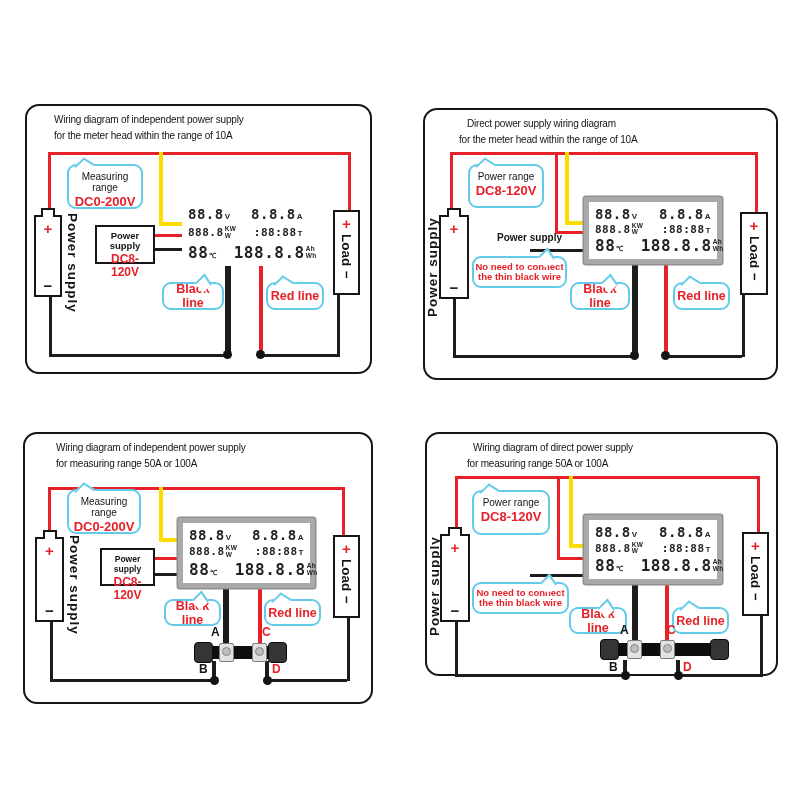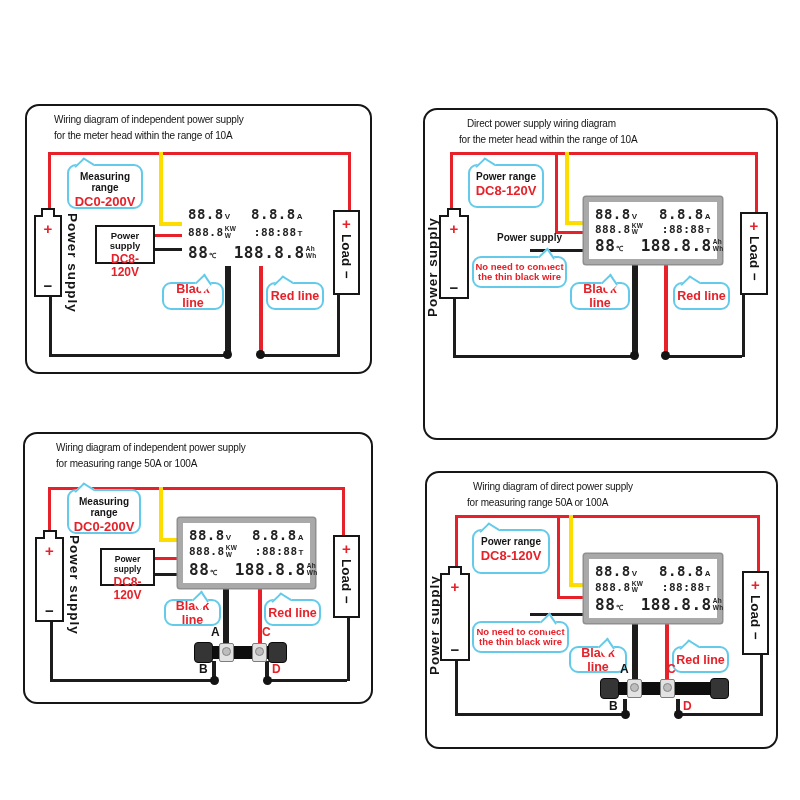--- a/index.html
+++ b/index.html
@@ -16,21 +16,21 @@
   .plus{position:absolute;top:4px;left:0;right:0;text-align:center;color:#e62129;font-weight:bold;font-size:15px;line-height:15px;}
   .minus{position:absolute;bottom:2px;left:0;right:0;text-align:center;color:#141414;font-weight:bold;font-size:15px;line-height:15px;}
   .vtext{position:absolute;writing-mode:vertical-rl;font-weight:bold;font-size:13.5px;color:#141414;letter-spacing:1px;white-space:nowrap;}
   .vtext.flip{transform:rotate(180deg);transform-origin:center;}
   .loadv{position:absolute;top:22px;left:0;right:0;display:flex;flex-direction:column;align-items:center;gap:5px;}
   .loadv span{writing-mode:vertical-rl;font-weight:bold;font-size:13.5px;color:#141414;}
   .bub{position:absolute;border:2.5px solid #63cbe9;border-radius:9px;background:#fff;text-align:center;box-sizing:border-box;}
   .bub::before{content:"";position:absolute;top:-7px;width:11px;height:11px;background:#fff;border-left:2.5px solid #63cbe9;border-top:2.5px solid #63cbe9;}
   .bub.tl::before{left:9px;transform:rotate(32deg) skewX(-14deg);}
   .bub.tr::before{right:12px;transform:rotate(56deg) skewX(10deg);}
-  .bub .bl{font-size:10px;font-weight:bold;color:#141414;margin-top:5px;line-height:11px;}
+  .bub .bl{font-size:10px;font-weight:normal;color:#141414;margin-top:5px;line-height:11px;}
   .bub .bv{font-size:13px;font-weight:bold;color:#e62129;margin-top:2px;line-height:14px;}
   .bub.line{display:flex;align-items:center;justify-content:center;font-size:12.5px;font-weight:bold;color:#e62129;}
   .bub.note{font-size:9.5px;font-weight:bold;color:#e62129;line-height:10.5px;display:flex;flex-direction:column;justify-content:center;}
   .psbox{position:absolute;border:2.5px solid #161616;background:#fff;text-align:center;box-sizing:border-box;}
   .psbox .l1{font-size:9.5px;font-weight:bold;color:#141414;margin-top:4px;line-height:10px;}
   .psbox .l2{font-size:12px;font-weight:bold;color:#e62129;margin-top:2px;line-height:13px;}
   .pslab{position:absolute;font-size:10px;font-weight:bold;color:#141414;white-space:nowrap;}
   .lcd{position:absolute;display:flex;flex-direction:column;justify-content:space-between;padding:4px 6px;box-sizing:border-box;font-family:"DejaVu Sans Mono",monospace;font-weight:bold;color:#222;background:#fff;}
   .lcd.framed{border:5px solid #a9a9a9;box-shadow:0 0 0 1.5px #8f8f8f;border-radius:2px;}
   .lrow{display:flex;justify-content:space-between;align-items:baseline;}
@@ -137,21 +137,21 @@
 
   <div class="batt" style="left:306px;top:104px;width:27px;height:85px;">
     <div class="plus">+</div>
     <div class="loadv">
         <span>Load</span>
         <span>−</span>
       </div>
   </div>
 </div>
 
-<div class="panel" style="left:423px;top:108px;width:355px;height:332px;">
+<div class="panel" style="left:423px;top:108px;width:355px;height:272px;">
   <div class="t1" style="left:42px;top:8px;">Direct power supply wiring diagram</div>
   <div class="t2" style="left:34px;top:24px;">for the meter head within the range of 10A</div>
 
   <div class="wire c-red" style="left:25px;top:42px;width:308px;height:3px;"></div>
   <div class="wire c-red" style="left:25px;top:42px;width:3px;height:56px;"></div>
   <div class="wire c-red" style="left:330px;top:42px;width:3px;height:60px;"></div>
   <div class="wire c-red" style="left:130px;top:42px;width:3px;height:82px;"></div>
   <div class="wire c-red" style="left:130px;top:121px;width:29px;height:3px;"></div>
   <div class="wire c-yel" style="left:140px;top:42px;width:4px;height:73px;"></div>
   <div class="wire c-yel" style="left:140px;top:111px;width:19px;height:4px;"></div>
@@ -338,21 +338,21 @@
 
   <div class="batt" style="left:308px;top:101px;width:27px;height:83px;">
     <div class="plus">+</div>
     <div class="loadv">
         <span>Load</span>
         <span>−</span>
       </div>
   </div>
 </div>
 
-<div class="panel" style="left:425px;top:432px;width:353px;height:278px;margin-top:39px;">
+<div class="panel" style="left:425px;top:432px;width:353px;height:244px;">
   <div class="t1" style="left:46px;top:8px;">Wiring diagram of direct power supply</div>
   <div class="t2" style="left:40px;top:24px;">for measuring range 50A or 100A</div>
 
   <div class="wire c-red" style="left:28px;top:42px;width:305px;height:3px;"></div>
   <div class="wire c-red" style="left:28px;top:42px;width:3px;height:51px;"></div>
   <div class="wire c-red" style="left:330px;top:42px;width:3px;height:56px;"></div>
   <div class="wire c-red" style="left:130px;top:42px;width:3px;height:84px;"></div>
   <div class="wire c-red" style="left:130px;top:123px;width:27px;height:3px;"></div>
   <div class="wire c-yel" style="left:142px;top:42px;width:4px;height:72px;"></div>
   <div class="wire c-yel" style="left:142px;top:110px;width:15px;height:4px;"></div>

